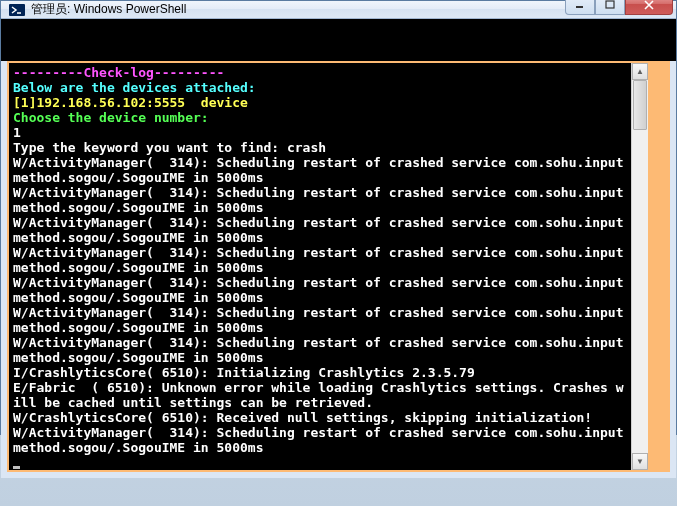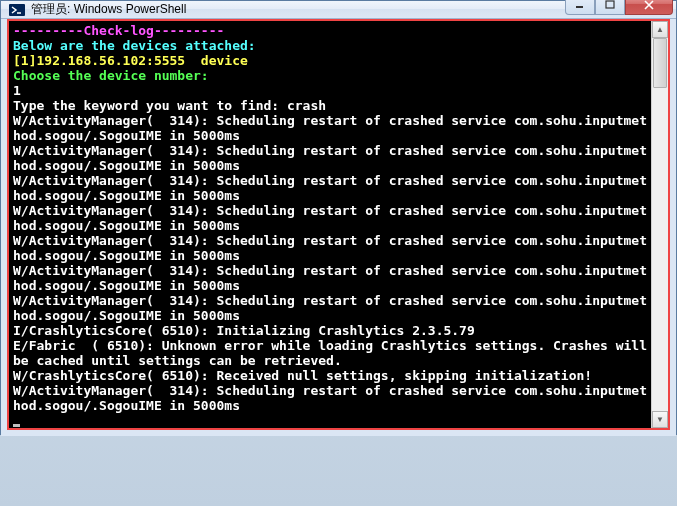--- a/index.html
+++ b/index.html
@@ -10,20 +10,21 @@
   height: 506px;
   overflow: hidden;
 }
 .window {
   width: 677px;
   height: 435px;
   border: 1px solid #5a7ba0;
   background: #000;
   display: flex;
   flex-direction: column;
+  gap: 42px;
 }
 .titlebar {
   height: 30px;
   background: linear-gradient(to bottom, #f0f5fb 0%, #e4ecf7 45%, #d6e2f1 50%, #dde8f5 100%);
   display: flex;
   align-items: center;
   border-bottom: 1px solid #a0b5d0;
 }
 .titlebar-icon {
   width: 16px;
@@ -56,22 +57,22 @@
 }
 .winbtn.close {
   width: 48px;
   background: linear-gradient(to bottom, #e9a1a0, #d66f6d 45%, #c84f4d 50%, #cf5c5a);
   border-color: #a04040;
   border-bottom-right-radius: 4px;
 }
 .winbtn.min { border-bottom-left-radius: 4px; }
 .term-wrap {
   flex: 1;
-  background: #ef4444;
-  padding: 2px 2px 2px 2px;
+  background: #fdba74;
+  padding: 2px 22px 2px 2px;
   display: flex;
   border: 6px solid #dbe6f4;
   border-top: none;
 }
 .terminal {
   flex: 1;
   background: #000;
   font-family: "Consolas", "NSimSun", monospace;
   font-size: 13px;
   line-height: 15px;

